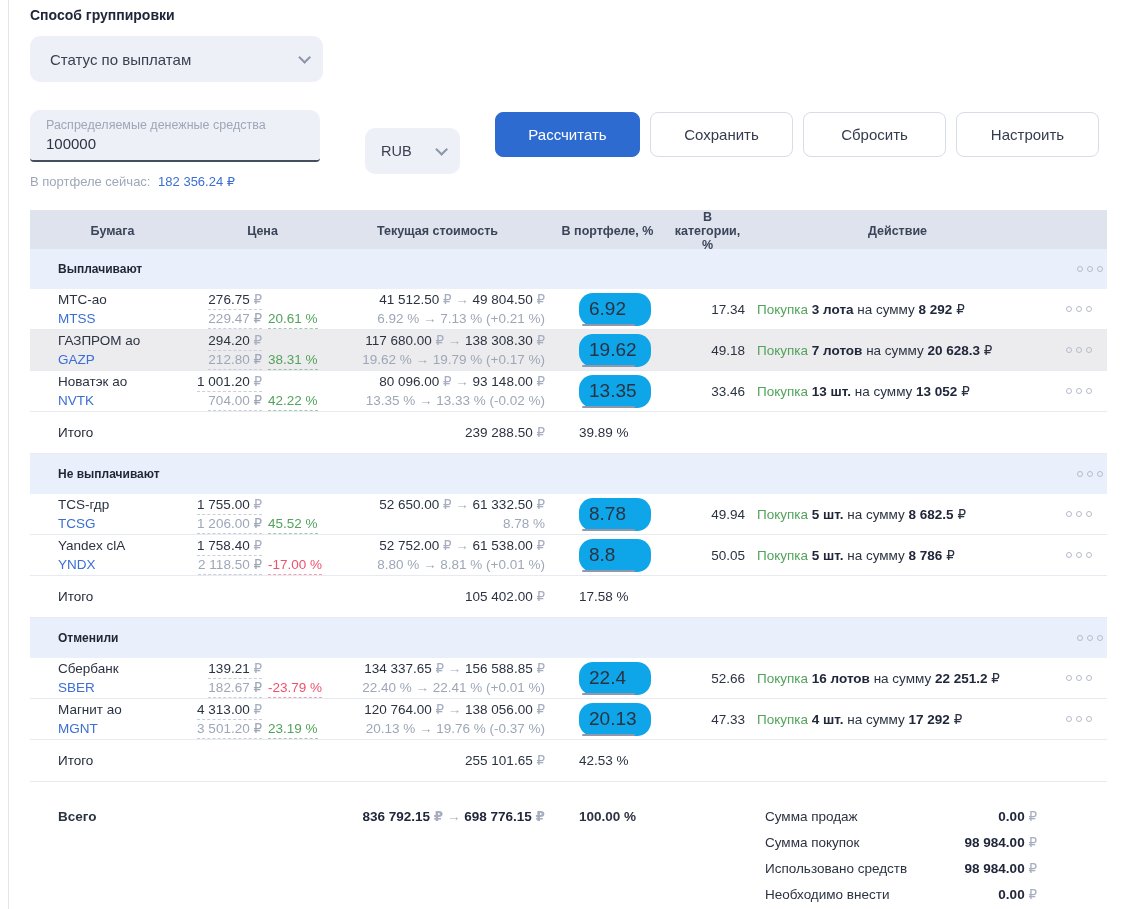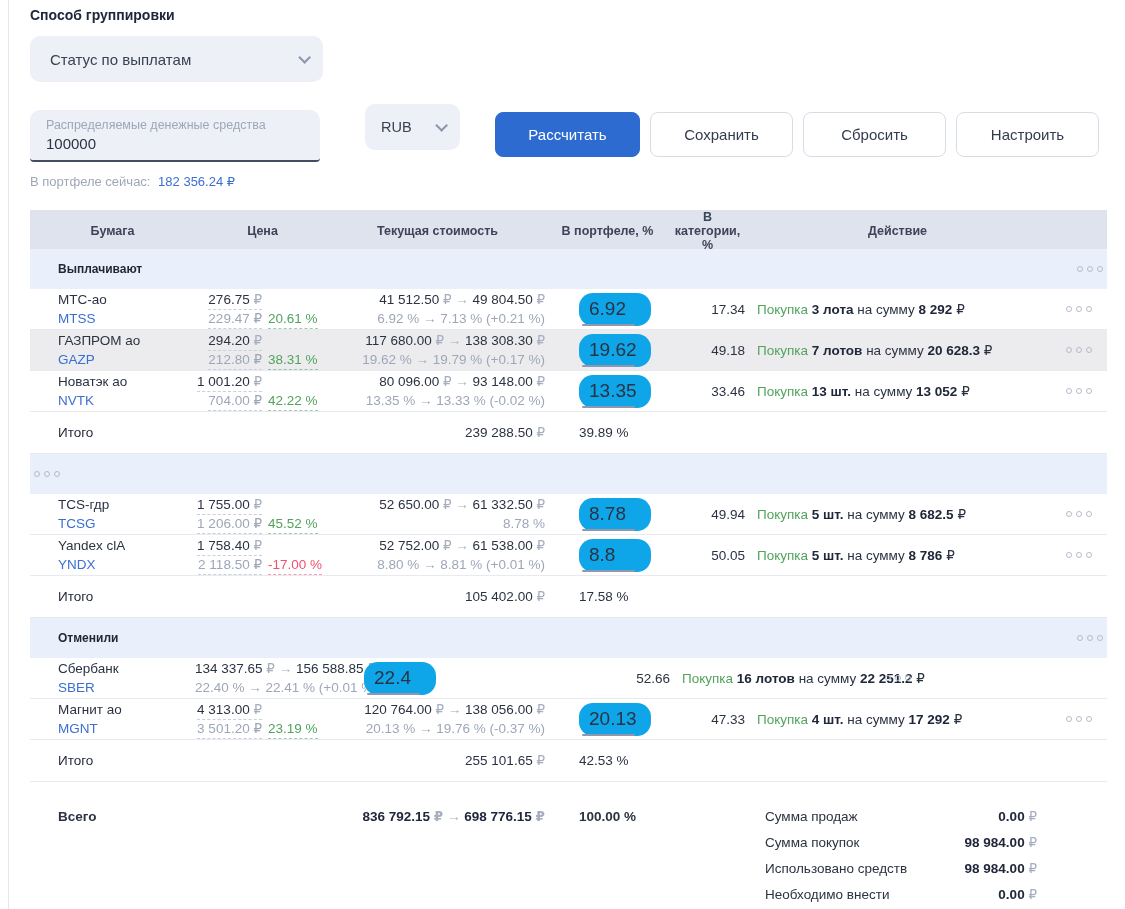--- a/index.html
+++ b/index.html
@@ -7,21 +7,21 @@
     font-family:"Liberation Sans","DejaVu Sans",sans-serif; color:#2b3342; }
   .left-rule { position:absolute; left:8px; top:0; width:1px; height:909px; background:#e3e6ec; }
   .content { position:absolute; left:30px; top:0; width:1077px; }
 
   
   .controls { position:relative; height:210px; }
   .grp-label { position:absolute; left:0; top:7px; font-size:14px; font-weight:700; color:#20273a; }
   .select { position:absolute; background:#edf0f6; border-radius:10px; display:flex; align-items:center;
     justify-content:space-between; padding:0 16px; cursor:pointer; color:#3a4150; font-size:15px; }
   .select.grouping { left:0; top:36px; width:293px; height:46px;padding-left:20px; }
-  .select.currency { left:335px; top:104px; width:95px; height:46px; font-size:14.5px; }
+  .select.currency { left:335px; top:128px; width:95px; height:46px; font-size:14.5px; }
   .chev { width:9px; height:9px; border-right:2px solid #8d96ab; border-bottom:2px solid #8d96ab;
     transform:rotate(45deg) translateY(-3px); margin-left:10px; }
   .amount-input { position:absolute; left:0; top:110px; width:290px; height:52px; background:#edf0f6;
     border-radius:10px 10px 4px 4px; border-bottom:2px solid #454d60; padding:8px 16px 6px; }
   .amount-input .ph { font-size:12.5px; color:#9ea7b8; }
   .amount-input .val { font-size:15px; color:#2b3342; margin-top:3px; }
   .btn { position:absolute; top:112px; height:45px; border-radius:8px; font-size:15px; cursor:pointer;
     font-family:inherit; border:1px solid #d8dce5; background:#ffffff; color:#333b4d; }
   .btn.primary { background:#2e6bd1; border-color:#2e6bd1; color:#ffffff; }
   #btn-calc { left:465px; width:145px; }
@@ -215,20 +215,21 @@
         <div class="grid total-row">
           <div class="c1">Итого</div>
           <div></div>
           <div class="c3">239 288.50 <span class="rub">₽</span></div>
           <div class="c4">39.89 %</div>
           <div></div>
           <div></div>
           <div></div>
         </div>
         <div class="group-hdr">
+          <span class="gname">Не выплачивают</span>
           <span class="dots">
             <span class="dot"></span>
             <span class="dot"></span>
             <span class="dot"></span>
           </span>
         </div>
         <div class="grid trow">
           <div class="c1">
             <div class="sec-name">TCS-гдр</div>
             <div class="ticker">TCSG</div>
@@ -294,20 +295,26 @@
           <span class="dots">
             <span class="dot"></span>
             <span class="dot"></span>
             <span class="dot"></span>
           </span>
         </div>
         <div class="grid trow">
           <div class="c1">
             <div class="sec-name">Сбербанк</div>
             <div class="ticker">SBER</div>
+          </div>
+          <div class="c2">
+            <span class="pr"><span class="u-dash">139.21 <span class="rub">₽</span></span></span>
+            <span></span>
+            <span class="pr gray"><span class="u-dash">182.67 ₽</span></span>
+            <span class="red"><span class="u-dash red">-23.79 %</span></span>
           </div>
           <div class="c3">
             <div>134 337.65 <span class="rub">₽</span> <span class="arrow">→</span> 156 588.85 <span class="rub">₽</span></div>
             <div class="gray">22.40 % → 22.41 % (+0.01 %)</div>
           </div>
           <div class="c4"><span class="pill">22.4</span></div>
           <div class="c5">52.66</div>
           <div class="c6"><span class="act-verb">Покупка</span> <b>16 лотов</b> <span>на сумму</span> <b>22 251.2</b> <span>₽</span></div>
           <div class="c7">
             <span class="dots">

